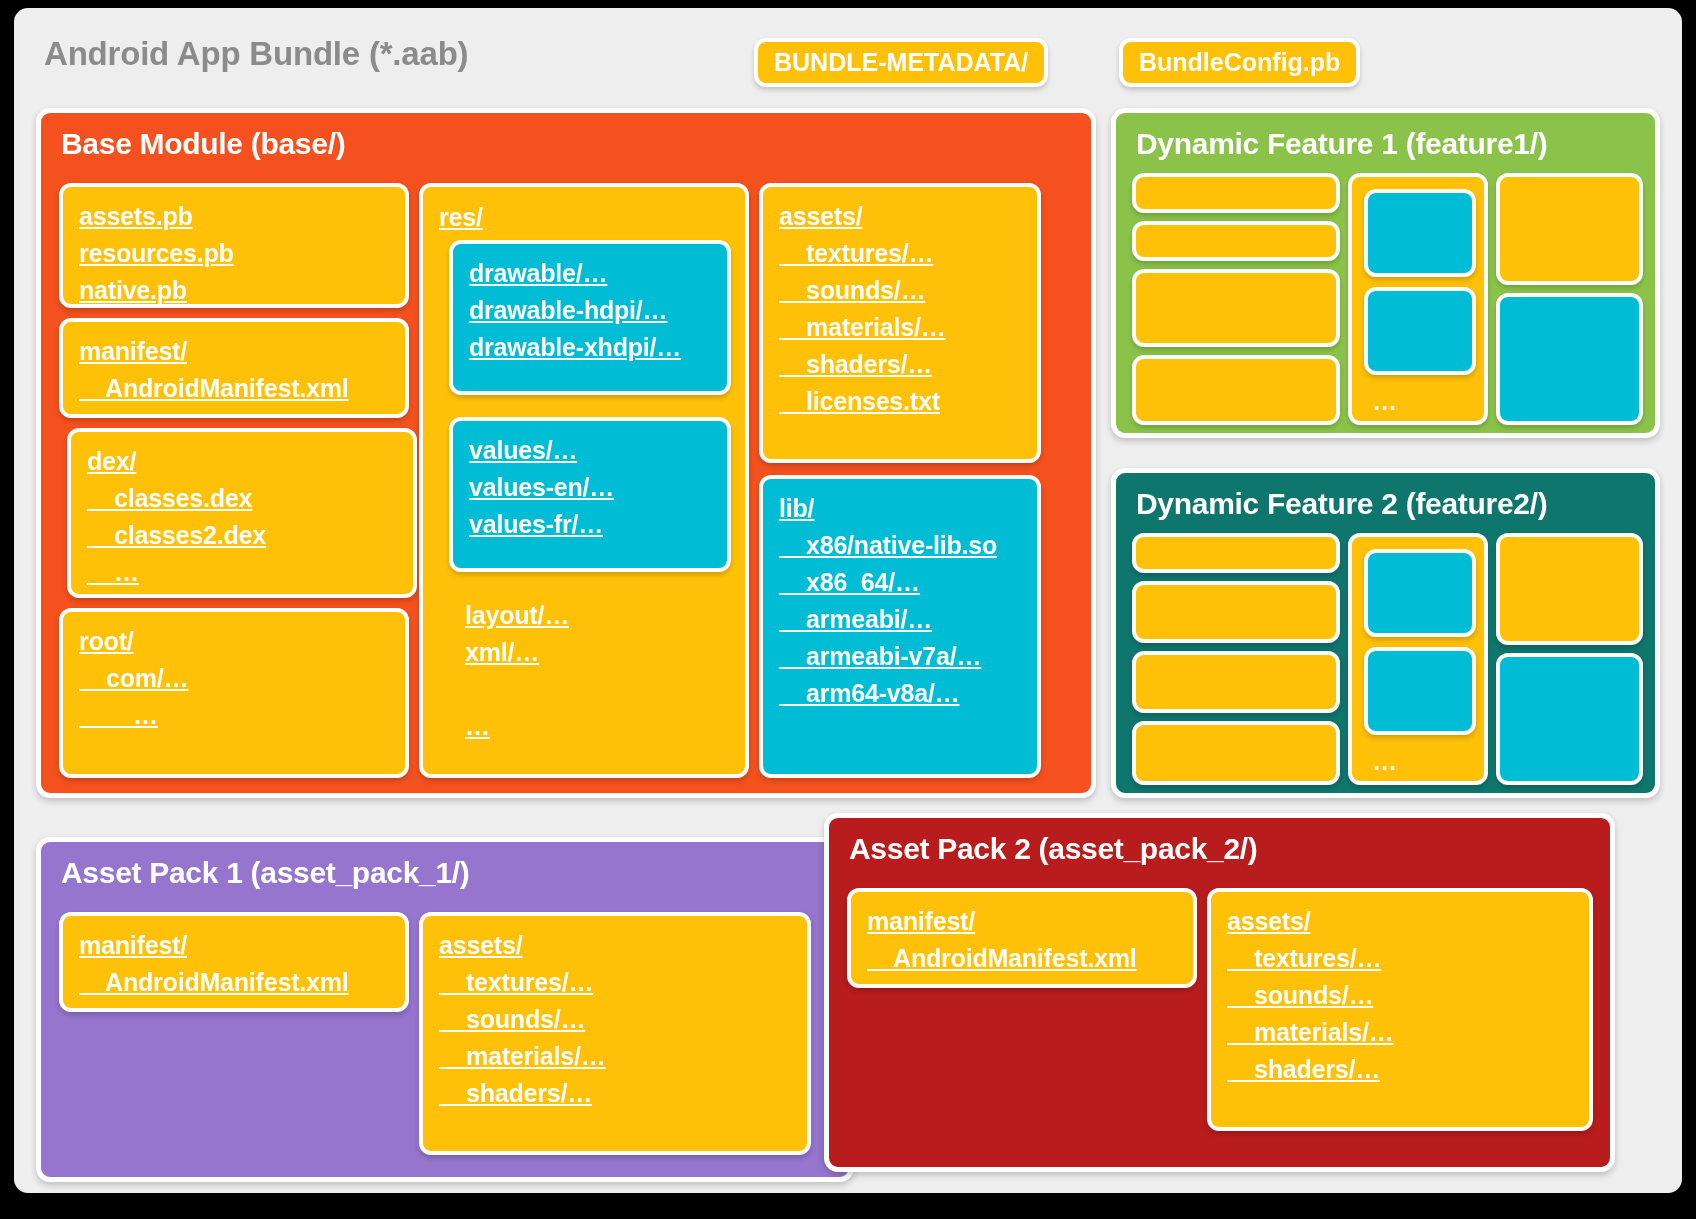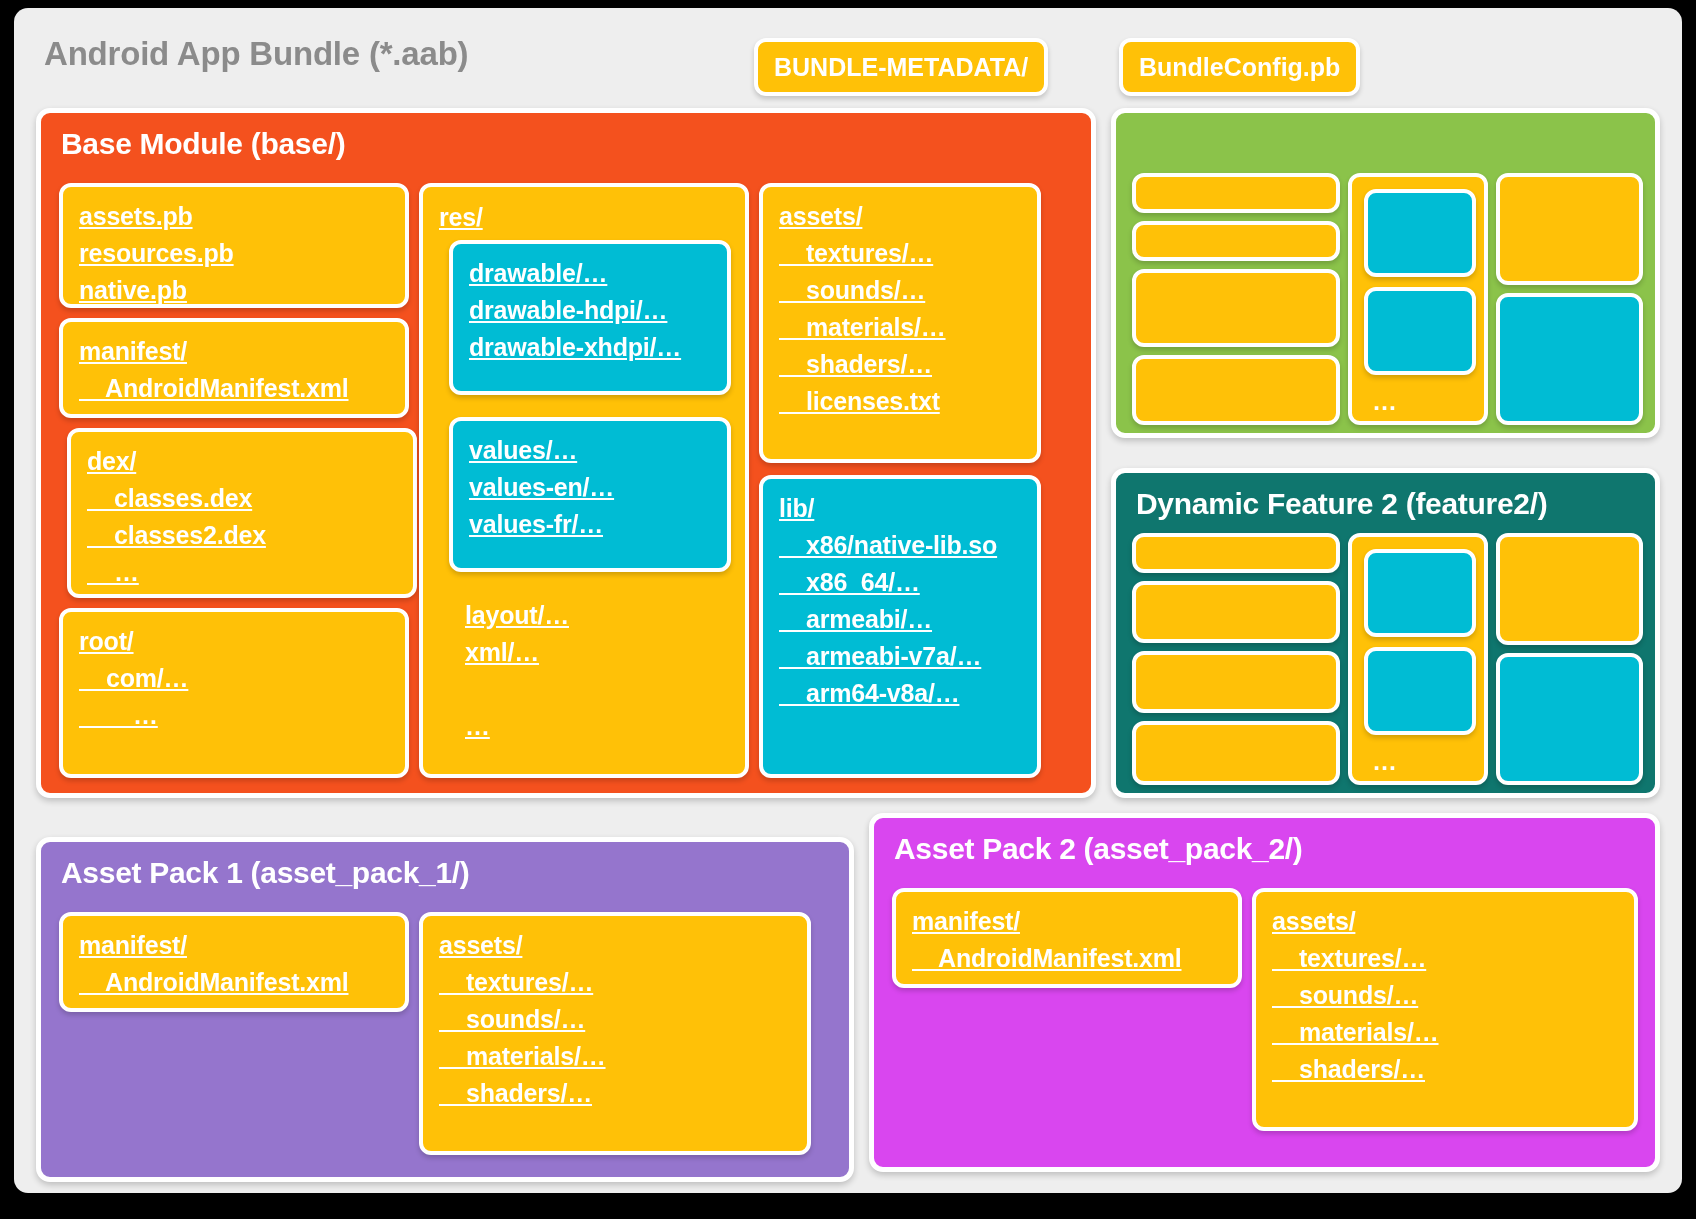--- a/index.html
+++ b/index.html
@@ -39,21 +39,21 @@
     top: 27px;
     font-size: 33px;
     font-weight: bold;
     color: #8b8b8b;
     letter-spacing: -0.2px;
     white-space: nowrap;
   }
   .meta-chip {
     position: absolute;
     top: 30px;
-    height: 58px;
+    height: 49px;
     background: #ffc107;
     border: 4px solid #ffffff;
     border-radius: 12px;
     box-sizing: border-box;
     color: #ffffff;
     font-size: 25px;
     font-weight: bold;
     display: flex;
     align-items: center;
     justify-content: center;
@@ -80,21 +80,21 @@
     font-size: 30px;
     font-weight: bold;
     white-space: nowrap;
     letter-spacing: -0.3px;
   }
 
   .base-module   { left: 22px;   top: 100px; width: 1060px; height: 690px; background: #f4511e; }
   .feature-1     { left: 1097px; top: 100px; width: 549px;  height: 330px; background: #8bc34a; }
   .feature-2     { left: 1097px; top: 460px; width: 549px;  height: 330px; background: #0f766e; }
   .asset-pack-1  { left: 22px;   top: 805px; width: 818px;  height: 345px; background: #9575cd; margin-top: 24px; }
-  .asset-pack-2  { left: 855px;  top: 805px; width: 791px;  height: 359px; background: #d946ef; }
+  .asset-pack-2  { left: 810px;  top: 805px; width: 791px;  height: 359px; background: #b91c1c; }
 
   
   .box {
     position: absolute;
     border: 4px solid #ffffff;
     border-radius: 12px;
     box-sizing: border-box;
     box-shadow: 0 3px 5px rgba(0,0,0,0.18);
     overflow: hidden;
   }
@@ -203,20 +203,21 @@
       <div class="lines">lib/
     x86/native-lib.so
     x86_64/…
     armeabi/…
     armeabi-v7a/…
     arm64-v8a/…</div>
     </div>
   </div>
 
   <div class="panel feature-1">
+    <div class="panel-title">Dynamic Feature 1 (feature1/)</div>
 
     <div class="box yellow" style="left:16px; top:60px; width:208px; height:40px;"></div>
     <div class="box yellow" style="left:16px; top:108px; width:208px; height:40px;"></div>
     <div class="box yellow" style="left:16px; top:156px; width:208px; height:78px;"></div>
     <div class="box yellow" style="left:16px; top:242px; width:208px; height:70px;"></div>
 
     <div class="box yellow" style="left:232px; top:60px; width:140px; height:252px;">
       <div class="box cyan" style="left:12px; top:12px; width:112px; height:88px;"></div>
       <div class="box cyan" style="left:12px; top:110px; width:112px; height:88px;"></div>
       <div class="ell" style="top:212px;">…</div>

